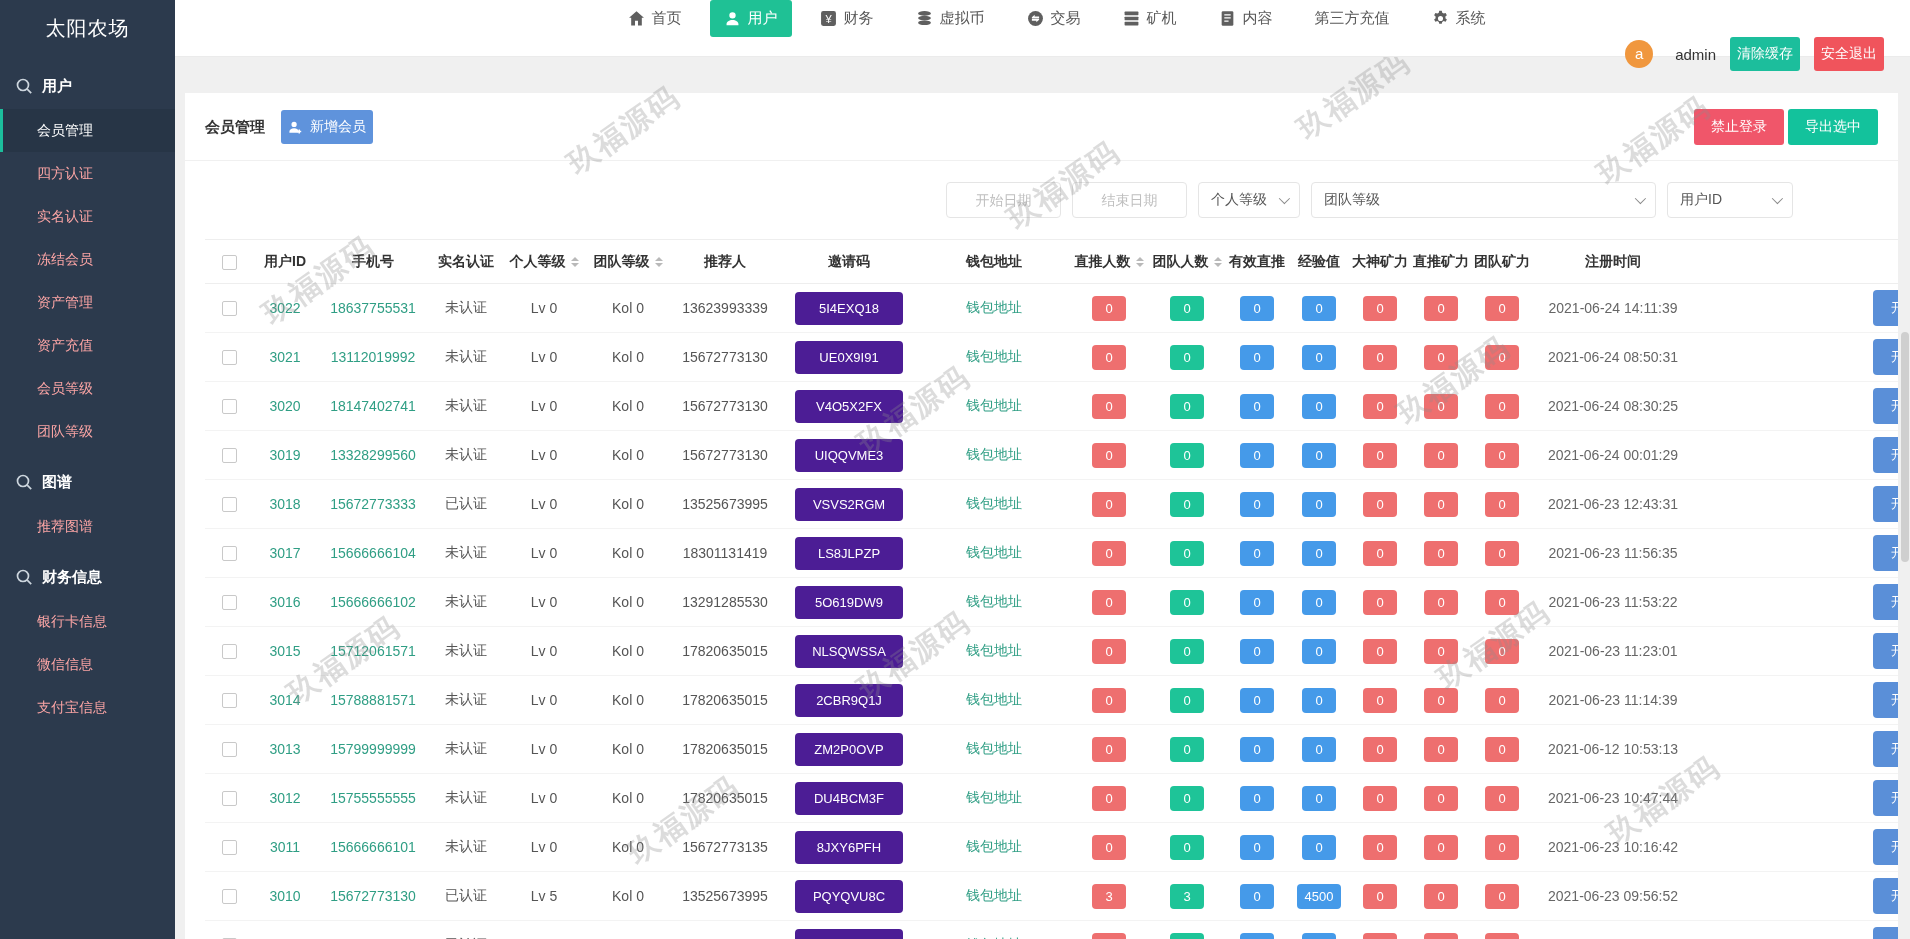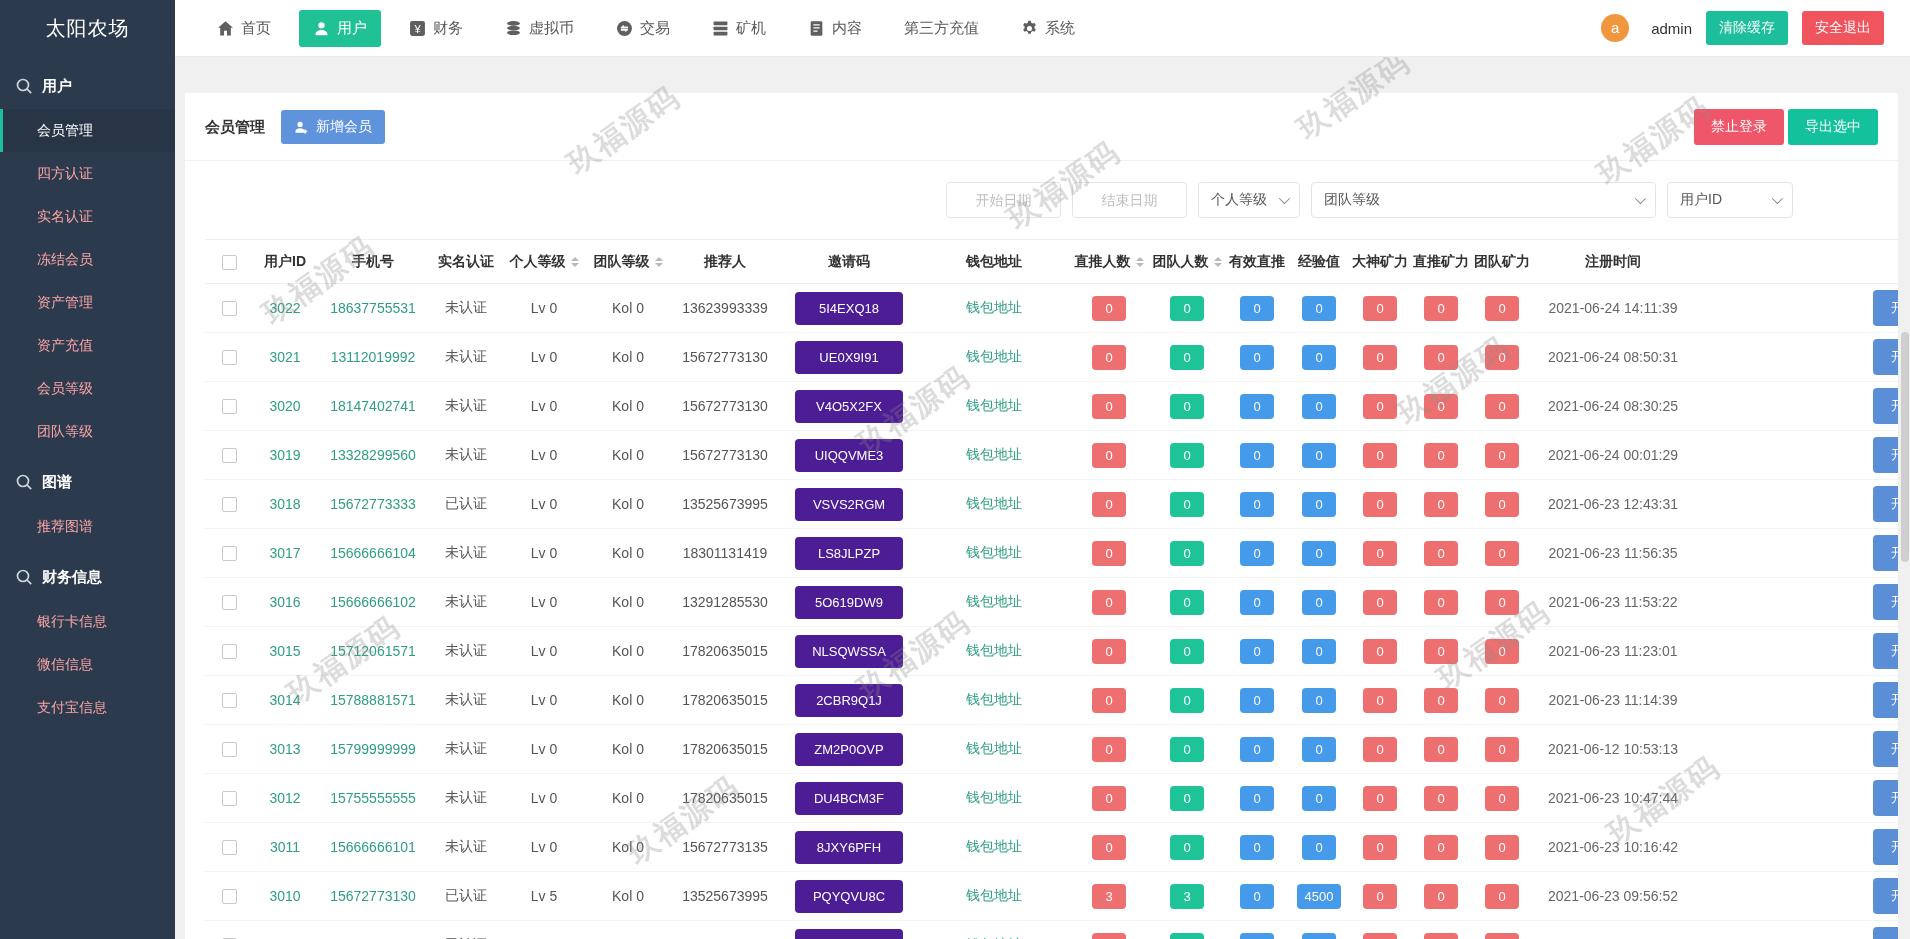--- a/index.html
+++ b/index.html
@@ -9,30 +9,30 @@
   
   .sidebar { position:absolute; left:0; top:0; width:175px; height:939px; background:#2c3a4d; z-index:5; }
   .brand { height:57px; line-height:57px; text-align:center; color:#fff; font-size:20px; letter-spacing:1px; background:#2c3a4d; }
   .side-section { margin-top:6px; }
   .side-section-header { display:flex; align-items:center; height:46px; padding-left:15px; color:#fff; font-weight:bold; font-size:15px; }
   .side-section-header .sicon { width:18px; height:18px; margin-right:9px; color:#cdd6de; }
   .side-item { display:flex; align-items:center; height:43px; padding-left:34px; color:#fca5a5; font-size:14px; cursor:pointer; border-left:3px solid transparent; }
   .side-item.active { background:#273546; border-left-color:#1cbe9c; color:#fff; }
 
   
-  .topbar { position:absolute; left:175px; top:0; right:0; height:57px; background:#fff; border-bottom:1px solid #ebebeb; display:flex; align-items:center; z-index:4; }
+  .topbar { position:absolute; left:175px; top:0; right:0; height:57px; background:#fff; border-bottom:1px solid #ebebeb; display:flex; align-items:center; z-index:4;flex-direction:column; }
   .topnav { display:flex; align-items:center; gap:14px; padding-left:28px; }
   .nav-item { display:flex; align-items:center; gap:7px; color:#595959; font-size:15px; padding:9px 14px; border-radius:3px; cursor:pointer; white-space:nowrap; }
   .nav-item .nicon { width:17px; height:17px; color:#5f5f5f; display:inline-flex; }
   .nav-item.active { background:#1fc195; color:#fff; }
   .nav-item.active .nicon { color:#fff; }
   .topbar-right { margin-left:auto; display:flex; align-items:center; gap:14px; padding-right:26px; }
   .avatar { width:28px; height:28px; border-radius:50%; background:#f0973e; color:#fff; text-align:center; line-height:28px; font-size:15px; }
   .admin-name { color:#333; font-size:15px;margin-left:8px; }
-  .btn { border:none; border-radius:3px; color:#fff; font-size:14px; padding:8px 13px; cursor:pointer; font-family:inherit; white-space:nowrap; }
+  .btn { border:none; border-radius:3px; color:#fff; font-size:14px; padding:8px 7px; cursor:pointer; font-family:inherit; white-space:nowrap; }
   .btn-teal { background:#1cbe9c; }
   .btn-red  { background:#f0545c; }
 
   
   .main { position:absolute; left:175px; top:57px; right:0; bottom:0; background:#f0f0f0; }
   .card { position:absolute; left:10px; right:12px; top:36px; bottom:0; background:#fff; overflow:hidden; }
   .toolbar { display:flex; align-items:center; padding:16px 20px 15px 20px; border-bottom:1px solid #f0f0f0; }
   .page-title { font-size:15px; font-weight:bold; color:#333; margin-right:16px; }
   .btn-blue { background:#5f93dc; display:inline-flex; align-items:center; gap:7px; }
   .btn-blue .bicon { width:15px; height:15px; display:inline-flex; }

